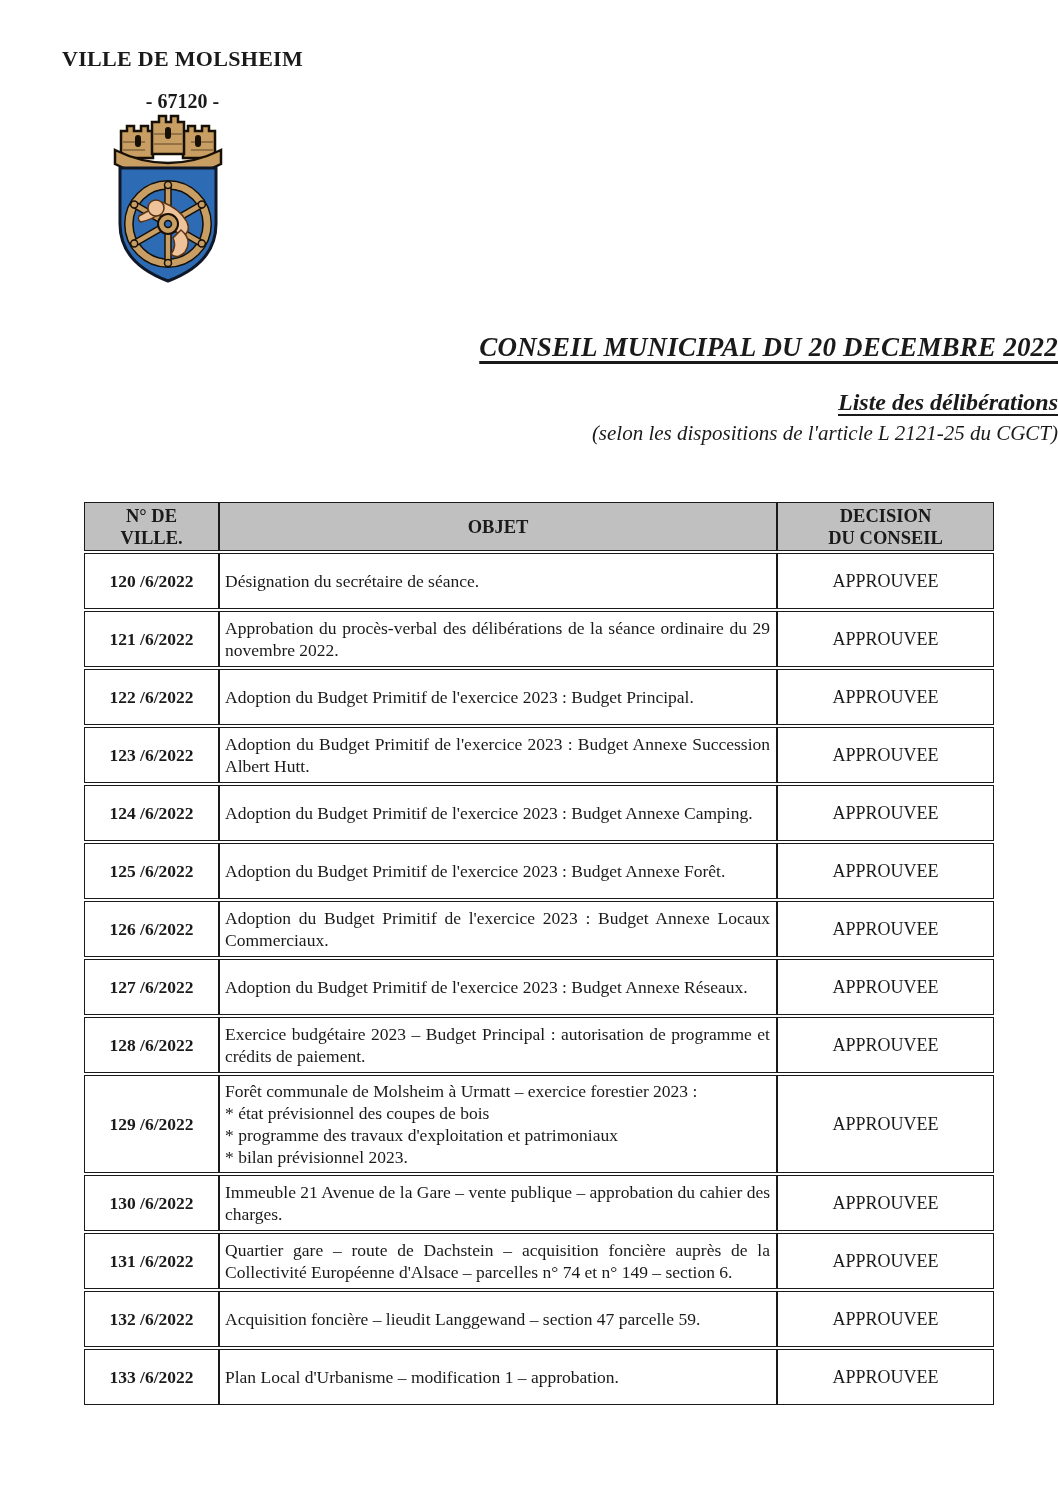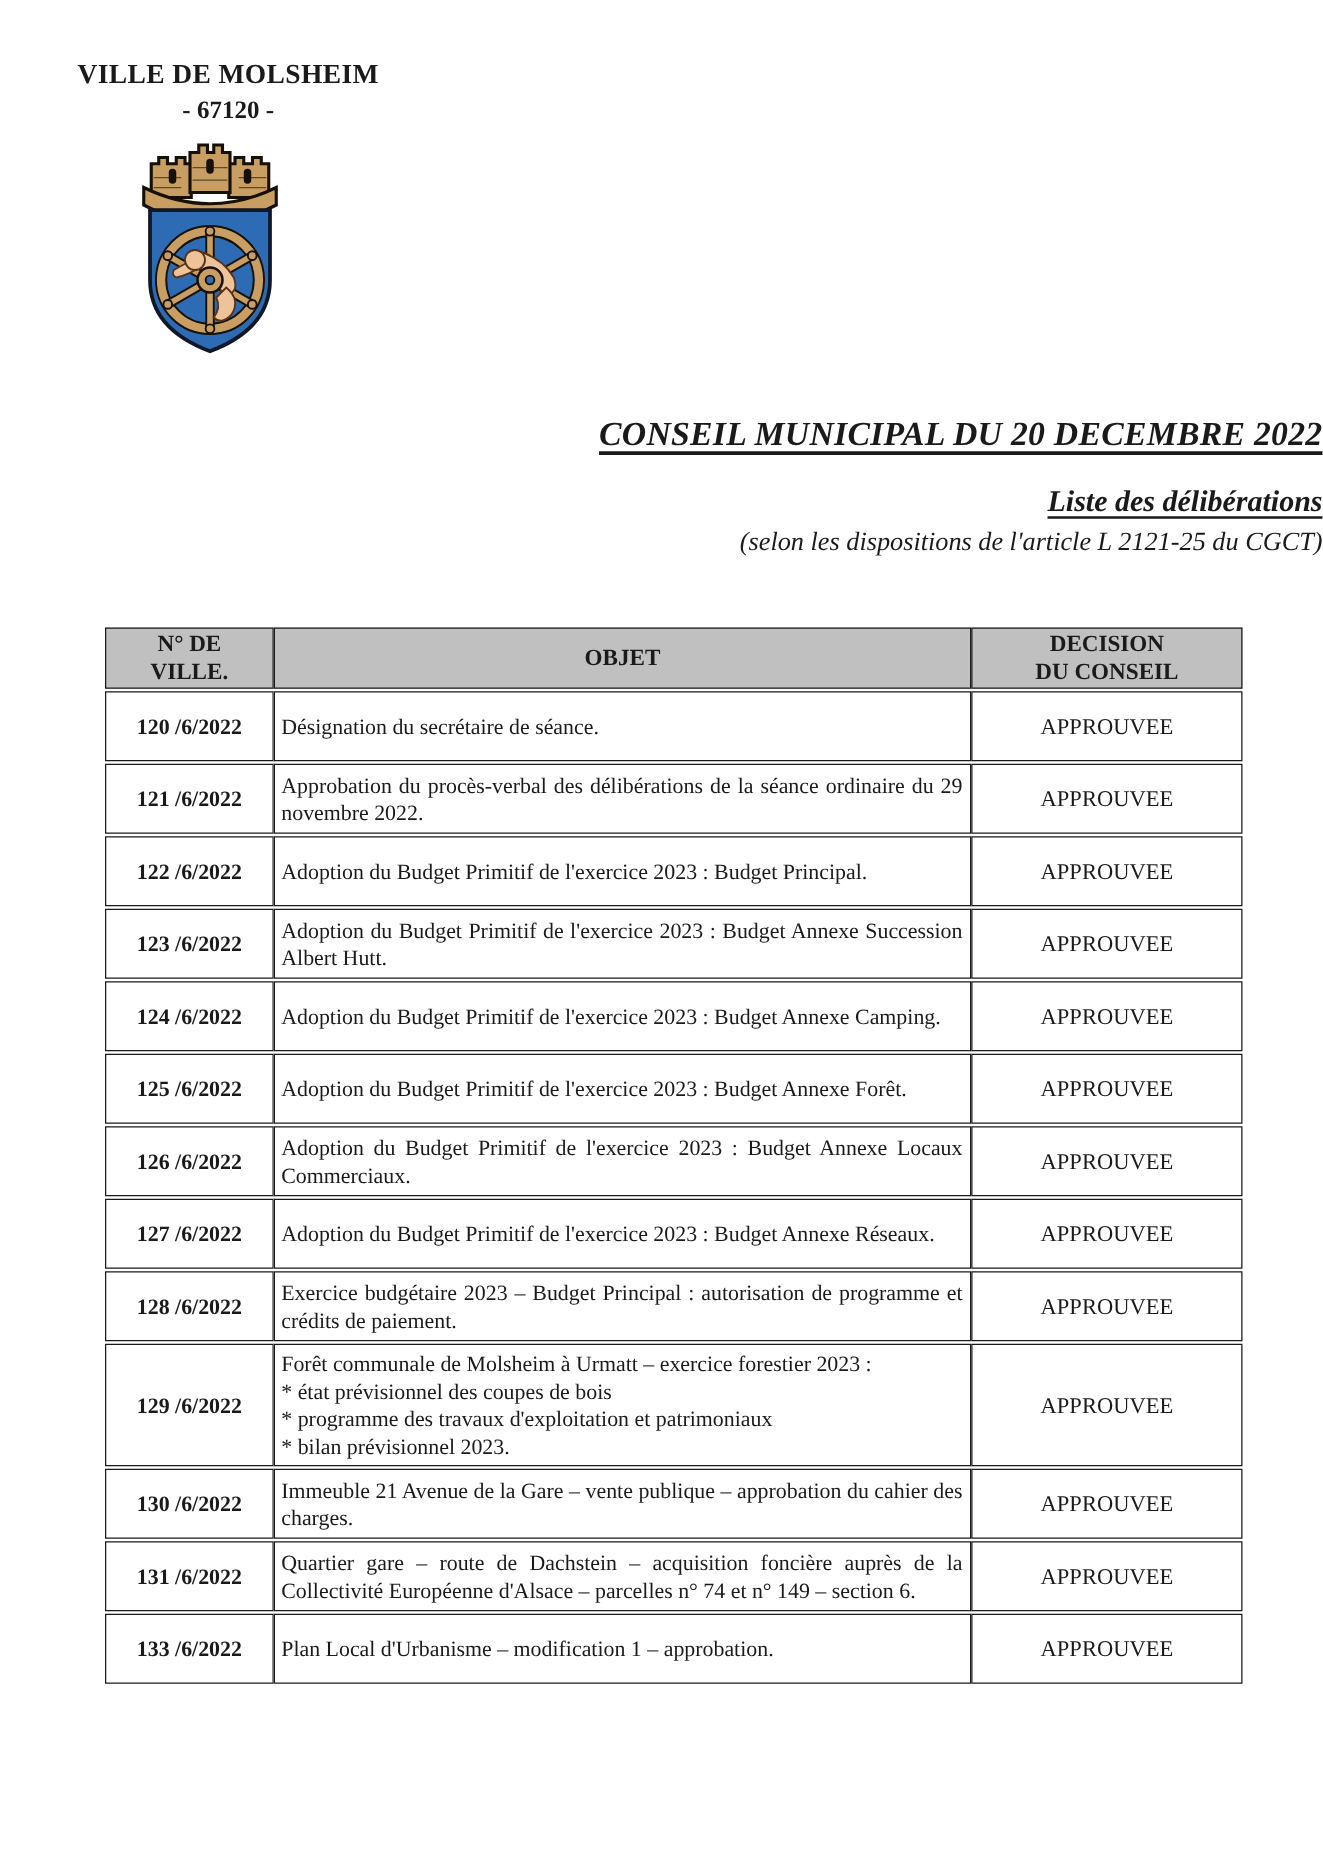--- a/index.html
+++ b/index.html
@@ -8,21 +8,21 @@
     width: 1058px; height: 1497px;
     position: relative;
     font-family: "Liberation Serif", serif;
     color: #1a1a1a;
     overflow: hidden;
   }
 
   
   .letterhead { position: absolute; left: 62px; top: 46px; text-align: center; }
   .org-name { font-size: 22px; font-weight: bold; letter-spacing: 0.3px; white-space: nowrap; }
-  .postal-code { font-size: 20px; font-weight: bold; margin-top: 5px; }
+  .postal-code { font-size: 20px; font-weight: bold; margin-top: 18px; }
 
   
   .crest { position: absolute; left: 107px; top: 112px; width: 122px; height: 175px; }
 
   
   .titles { position: absolute; left: 0; top: 332px; width: 100%; text-align: right; }
   .doc-title {
     display: inline-block;
     font-size: 27px; font-weight: bold; font-style: italic;
     text-decoration: underline; text-decoration-thickness: 2.5px; text-underline-offset: 5px;
@@ -202,20 +202,25 @@
     <td class="cell-num">130 /6/2022</td>
     <td class="cell-objet">Immeuble 21 Avenue de la Gare – vente publique – approbation du cahier des charges.</td>
     <td class="cell-decision">APPROUVEE</td>
   </tr>
         <tr>
     <td class="cell-num">131 /6/2022</td>
     <td class="cell-objet">Quartier gare – route de Dachstein – acquisition foncière auprès de la Collectivité Européenne d'Alsace – parcelles n° 74 et n° 149 – section 6.</td>
     <td class="cell-decision">APPROUVEE</td>
   </tr>
         <tr>
+    <td class="cell-num">132 /6/2022</td>
+    <td class="cell-objet">Acquisition foncière – lieudit Langgewand – section 47 parcelle 59.</td>
+    <td class="cell-decision">APPROUVEE</td>
+  </tr>
+        <tr>
     <td class="cell-num">133 /6/2022</td>
     <td class="cell-objet">Plan Local d'Urbanisme – modification  1 – approbation.</td>
     <td class="cell-decision">APPROUVEE</td>
   </tr>
       </tbody>
   </table>
 
 </div>
 
 </body></html>

